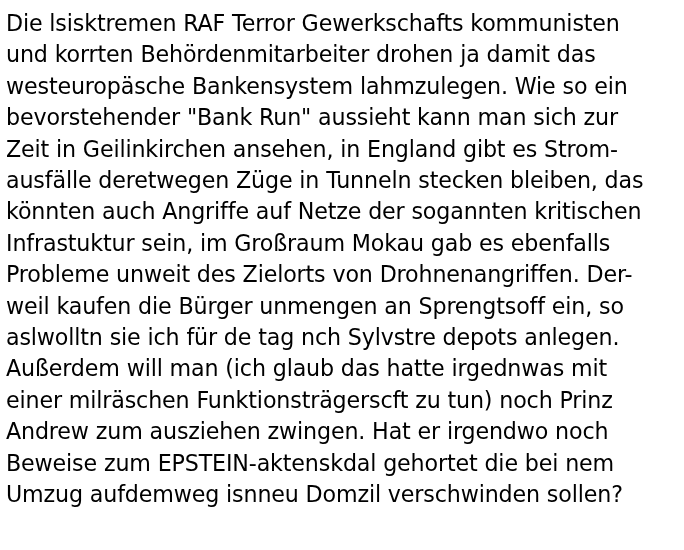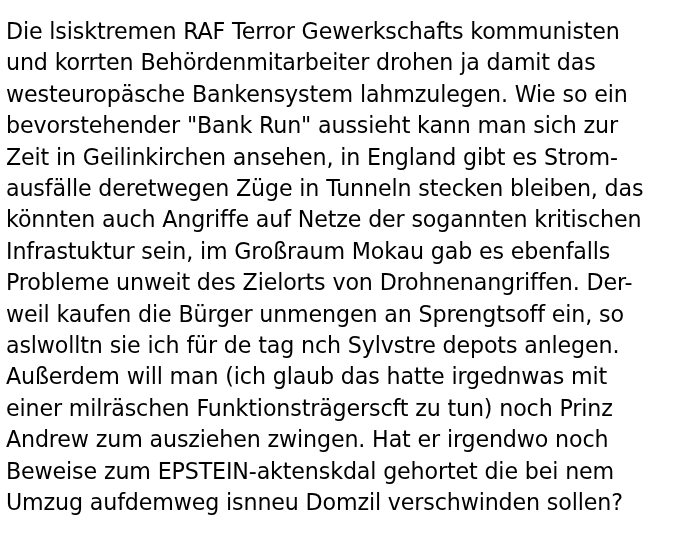--- a/index.html
+++ b/index.html
@@ -10,21 +10,21 @@
   body {
     width: 684px;
     height: 550px;
     overflow: hidden;
     font-family: "DejaVu Sans", sans-serif;
   }
   .page {
     box-sizing: border-box;
     width: 684px;
     height: 440px;
-    padding: 16px 6px 0 6px;
+    padding: 8px 6px 0 6px;
     background: #ffffff;
   }
   .text-block {
     font-family: "DejaVu Sans", sans-serif;
     font-size: 22.2px;
     line-height: 31.4px;
     color: #000000;
     letter-spacing: -0.15px;
     white-space: pre-wrap;
     word-break: normal;

